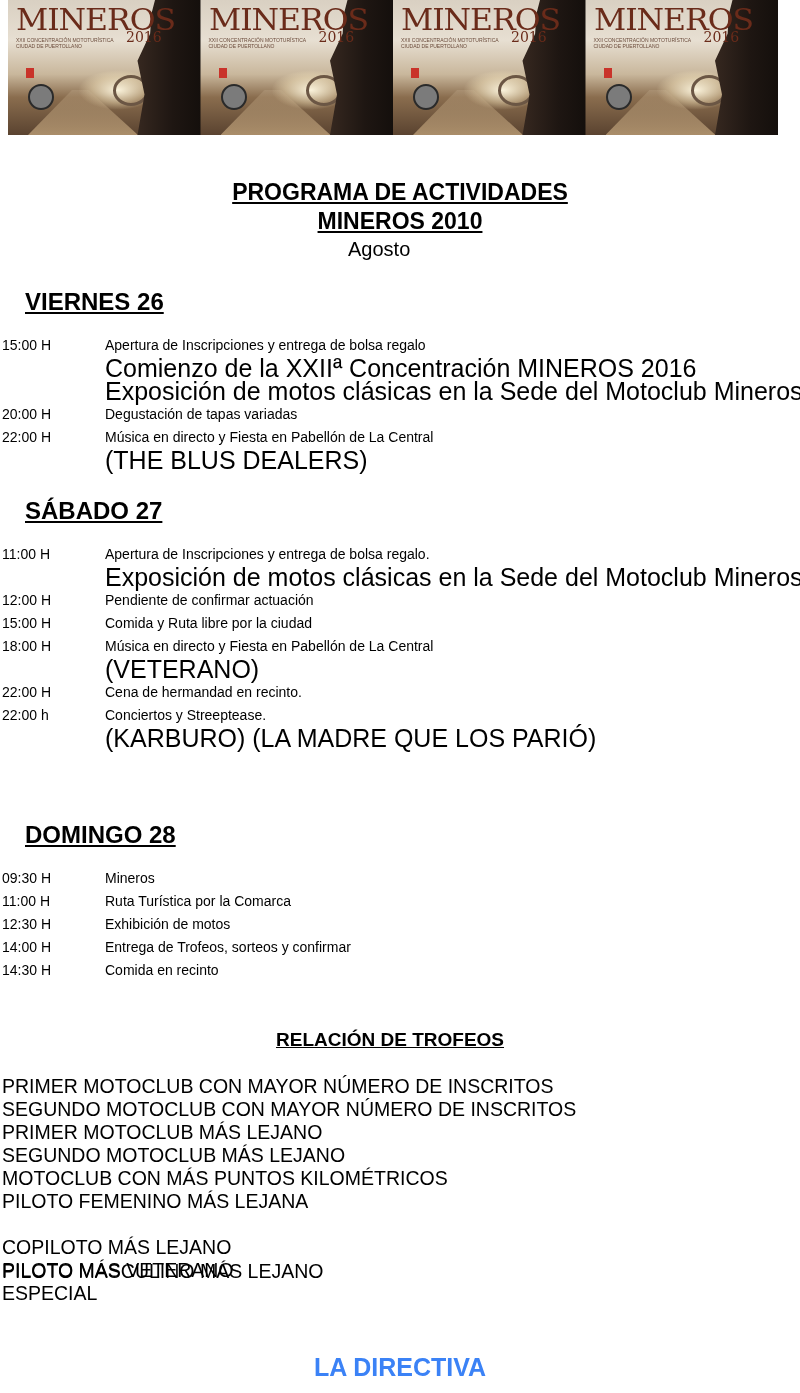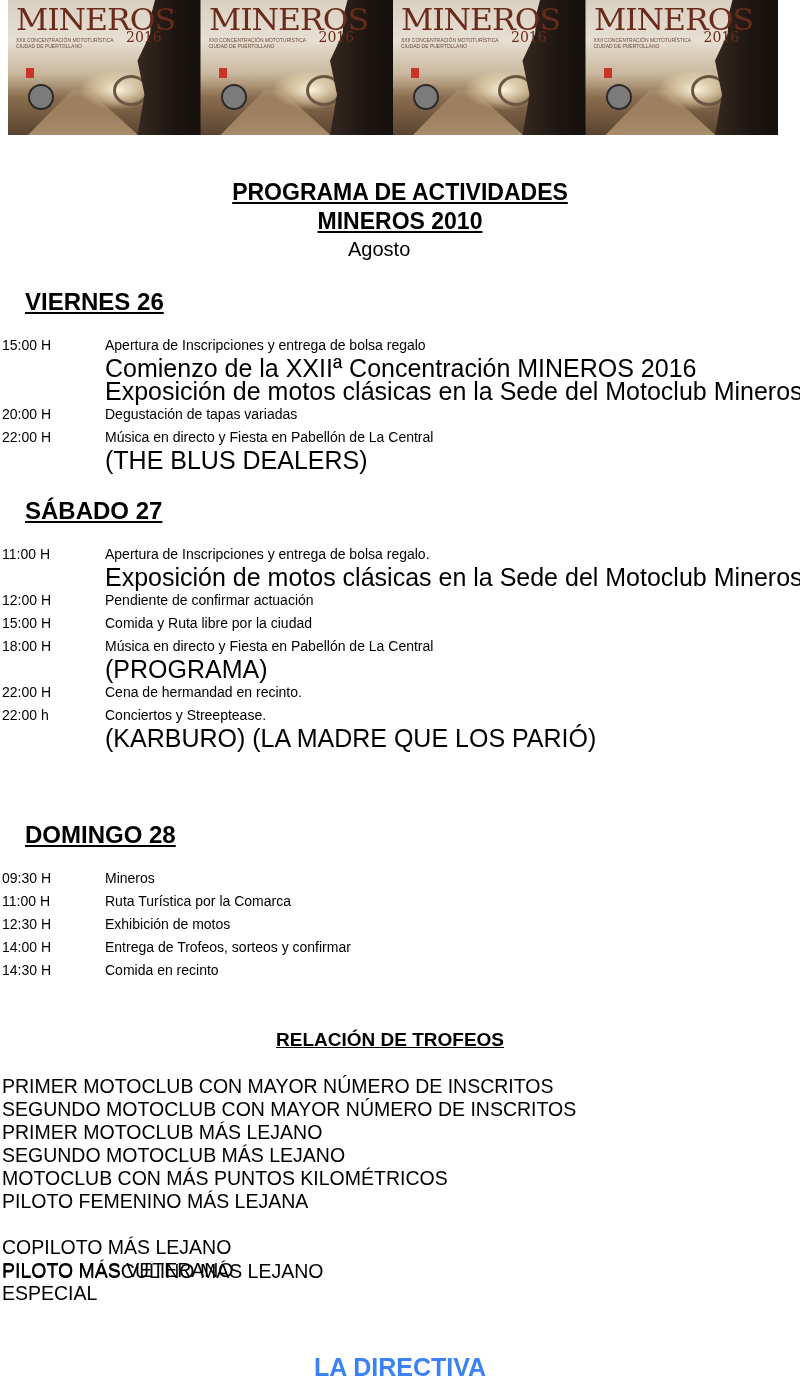--- a/index.html
+++ b/index.html
@@ -117,21 +117,21 @@
 <div class="cont" style="top:566px;">Exposición de motos clásicas en la Sede del Motoclub Mineros</div>
 <div class="row" style="top:589px;">
   <span class="time">12:00 H</span><span class="desc">Pendiente de confirmar actuación</span>
 </div>
 <div class="row" style="top:612px;">
   <span class="time">15:00 H</span><span class="desc">Comida y Ruta libre por la ciudad</span>
 </div>
 <div class="row" style="top:635px;">
   <span class="time">18:00 H</span><span class="desc">Música en directo y Fiesta en Pabellón de La Central</span>
 </div>
-<div class="cont" style="top:658px;">(PROGRAMA)</div>
+<div class="cont" style="top:658px;">(VETERANO)</div>
 <div class="row" style="top:681px;">
   <span class="time">22:00 H</span><span class="desc">Cena de hermandad en recinto.</span>
 </div>
 <div class="row" style="top:704px;">
   <span class="time">22:00 h</span><span class="desc">Conciertos y Streeptease.</span>
 </div>
 <div class="cont" style="top:727px;">(KARBURO) (LA MADRE QUE LOS PARIÓ)</div>
 
 <div class="day" style="top:821px;">DOMINGO 28</div>
 <div class="row" style="top:867px;">

